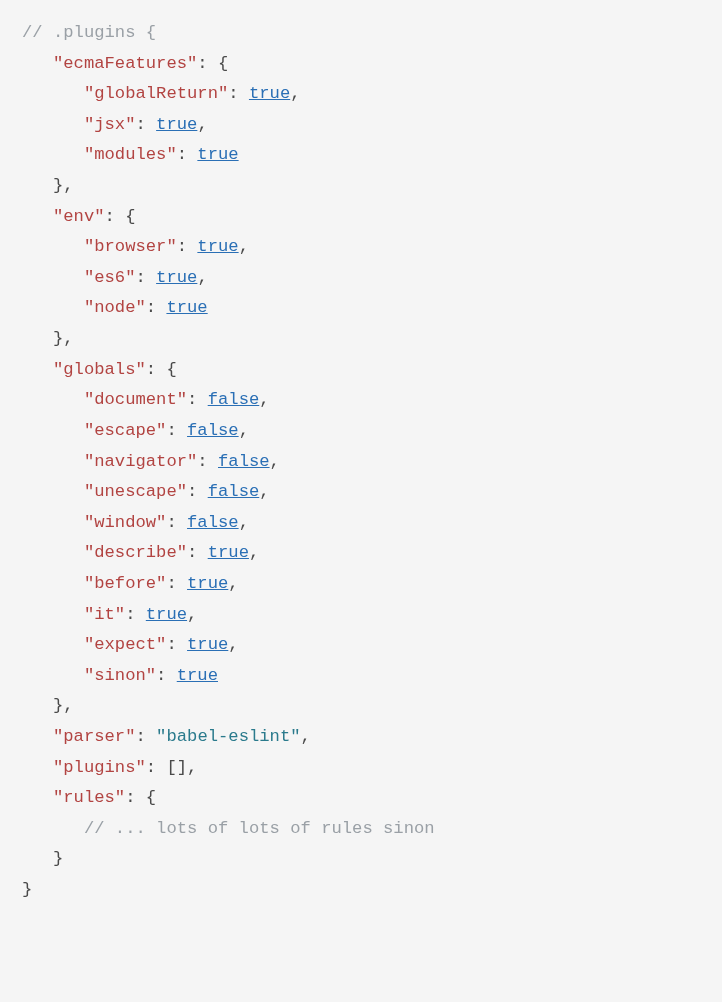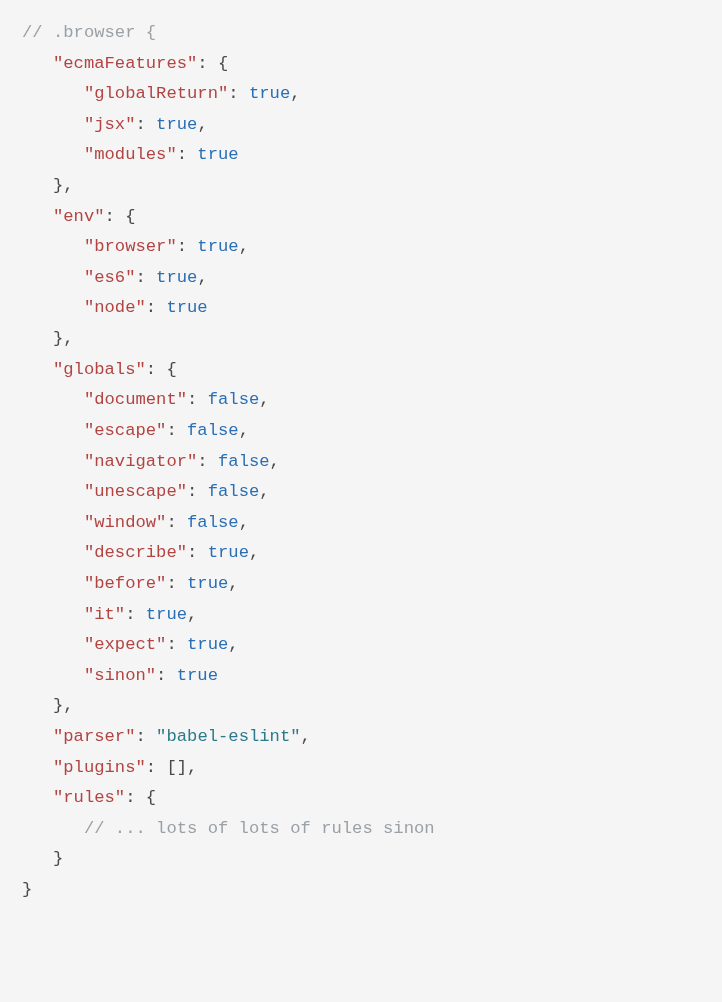--- a/index.html
+++ b/index.html
@@ -16,26 +16,26 @@
     font-family: "SFMono-Regular", Consolas, "Liberation Mono", Menlo, monospace;
     font-size: 17.2px;
     line-height: 1.78;
     color: #333;
     white-space: pre;
   }
   .c  { color: #9aa0a6; }        
   .p  { color: #4a4a4a; }        
   .k  { color: #b24442; }        
   .s  { color: #2a7a8c; }        
-  .b  { color: #2a6fb5; }        
+  .b  { color: #2a6fb5; text-decoration: underline; }        
 </style>
 </head>
 <body>
 
-<pre class="code" id="code-block"><span class="c">// </span><span class="c">.browser</span><span class="c"> {</span>
+<pre class="code" id="code-block"><span class="c">// </span><span class="c">.plugins</span><span class="c"> {</span>
    <span class="k">"ecmaFeatures"</span><span class="p">: {</span>
       <span class="k">"globalReturn"</span><span class="p">: </span><span class="b">true</span><span class="p">,</span>
       <span class="k">"jsx"</span><span class="p">: </span><span class="b">true</span><span class="p">,</span>
       <span class="k">"modules"</span><span class="p">: </span><span class="b">true</span>
    <span class="p">},</span>
    <span class="k">"env"</span><span class="p">: {</span>
       <span class="k">"browser"</span><span class="p">: </span><span class="b">true</span><span class="p">,</span>
       <span class="k">"es6"</span><span class="p">: </span><span class="b">true</span><span class="p">,</span>
       <span class="k">"node"</span><span class="p">: </span><span class="b">true</span>
    <span class="p">},</span>

